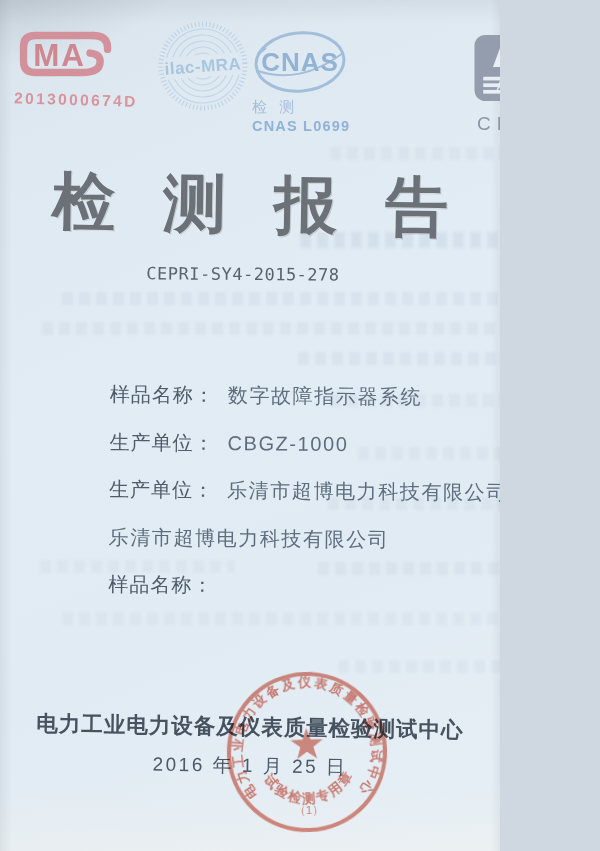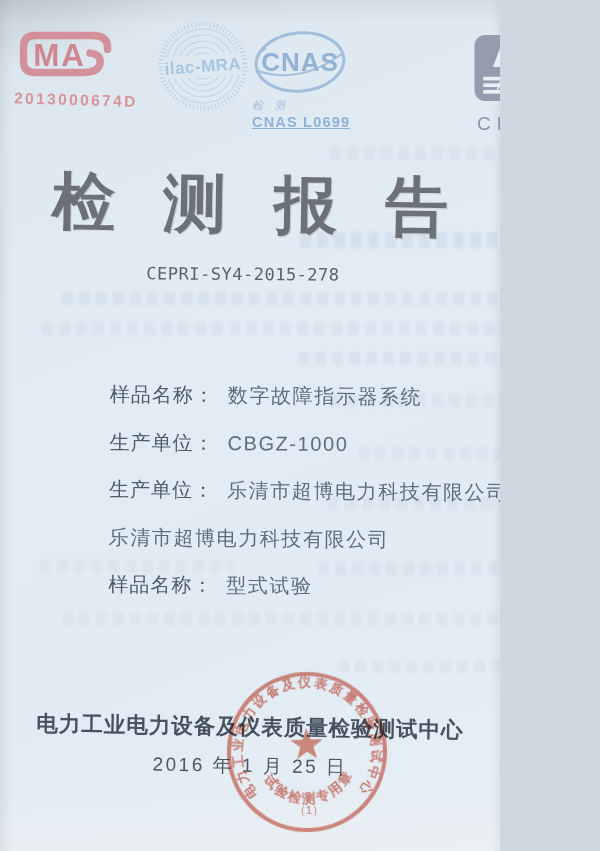--- a/index.html
+++ b/index.html
@@ -33,22 +33,22 @@
   .bleeds span:nth-child(10){left:318px;top:562px;width:260px;opacity:.55;}
   .bleeds span:nth-child(11){left:62px;top:612px;width:480px;opacity:.42;}
   .bleeds span:nth-child(12){left:338px;top:660px;width:230px;opacity:.45;}
 
   
   .cma{position:absolute;left:13px;top:30px;width:120px;text-align:left;}
   .cma-num{margin-top:9px;padding-left:1px;font-size:15.5px;font-weight:bold;
     color:#d9949b;letter-spacing:2.4px;transform:rotate(1.6deg);}
   .ilac{position:absolute;left:157px;top:20px;opacity:.85;transform:rotate(-4deg);}
   .cnas{position:absolute;left:252px;top:26px;width:100px;text-align:left;}
-  .cnas-cat{margin-top:-4px;font-size:11px;color:#a6bedc;letter-spacing:4px;font-style:italic;}
-  .cnas-num{margin-top:1px;font-size:14.5px;font-weight:bold;color:#8fb2d6;letter-spacing:1.2px;text-decoration:underline;}
+  .cnas-cat{margin-top:-4px;font-size:15px;color:#a6bedc;letter-spacing:4px;}
+  .cnas-num{margin-top:1px;font-size:14.5px;font-weight:bold;color:#8fb2d6;letter-spacing:1.2px;}
   .cepri{position:absolute;left:471px;top:34px;width:74px;text-align:center;}
   .cepri-label{margin-top:7px;font-size:19px;font-weight:normal;color:#8b95a4;
     letter-spacing:6px;padding-left:6px;}
 
   .title{position:absolute;left:0;right:0;top:162px;text-align:center;
     font-size:63px;font-weight:bold;color:#6b7176;letter-spacing:48px;padding-left:48px;
     transform:rotate(0.9deg);text-shadow:0 1px 1px rgba(255,255,255,.45), 1px 1px 0 rgba(80,86,92,.25);}
   .report-no{position:absolute;left:0;right:14px;top:264px;text-align:center;
     font-family:"DejaVu Sans Mono","Liberation Mono",monospace;
     font-size:17px;color:#5a626b;letter-spacing:.5px;transform:rotate(0.4deg);}
@@ -166,21 +166,20 @@
     </div>
     <div class="frow">
       <span class="flabel">生产单位：</span>
       <span class="fvalue">乐清市超博电力科技有限公司</span>
     </div>
     <div class="frow">
       <span class="fvalue">乐清市超博电力科技有限公司</span>
     </div>
     <div class="frow">
       <span class="flabel">样品名称：</span>
-      <span class="fvalue">型式试验</span>
     </div>
   </div>
 
   <div class="footer-org">电力工业电力设备及仪表质量检验测试中心</div>
   <div class="footer-date">2016 年 1 月 25 日</div>
 
   <div class="seal">
     <svg width="174" height="174" viewBox="-87 -87 174 174">
       <defs>
         <path id="sealArcTop" d="M -48.5,43 A 65,65 0 1 1 48.5,43" fill="none"></path>

